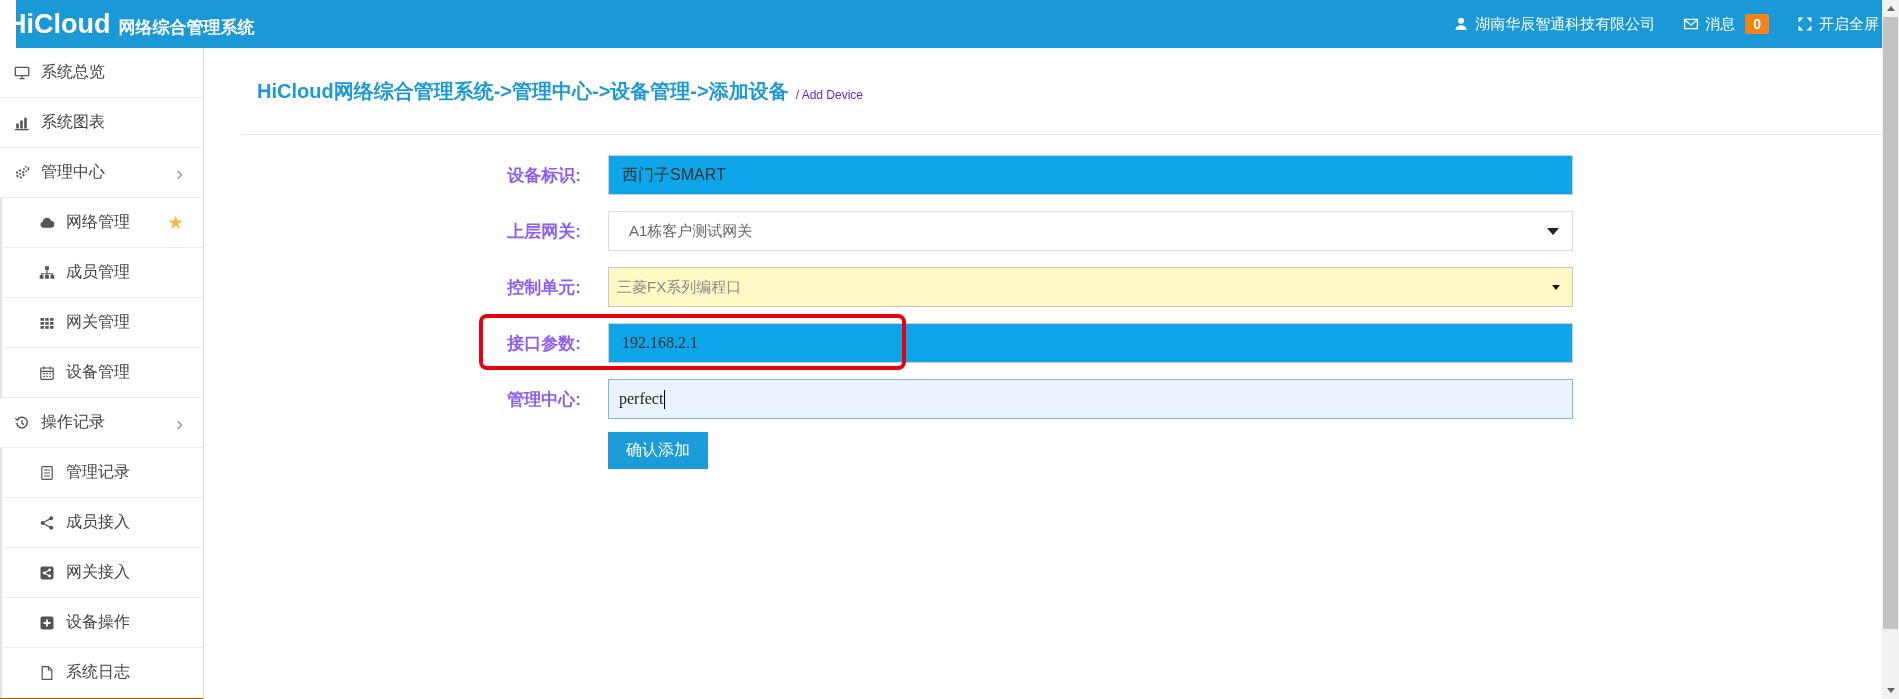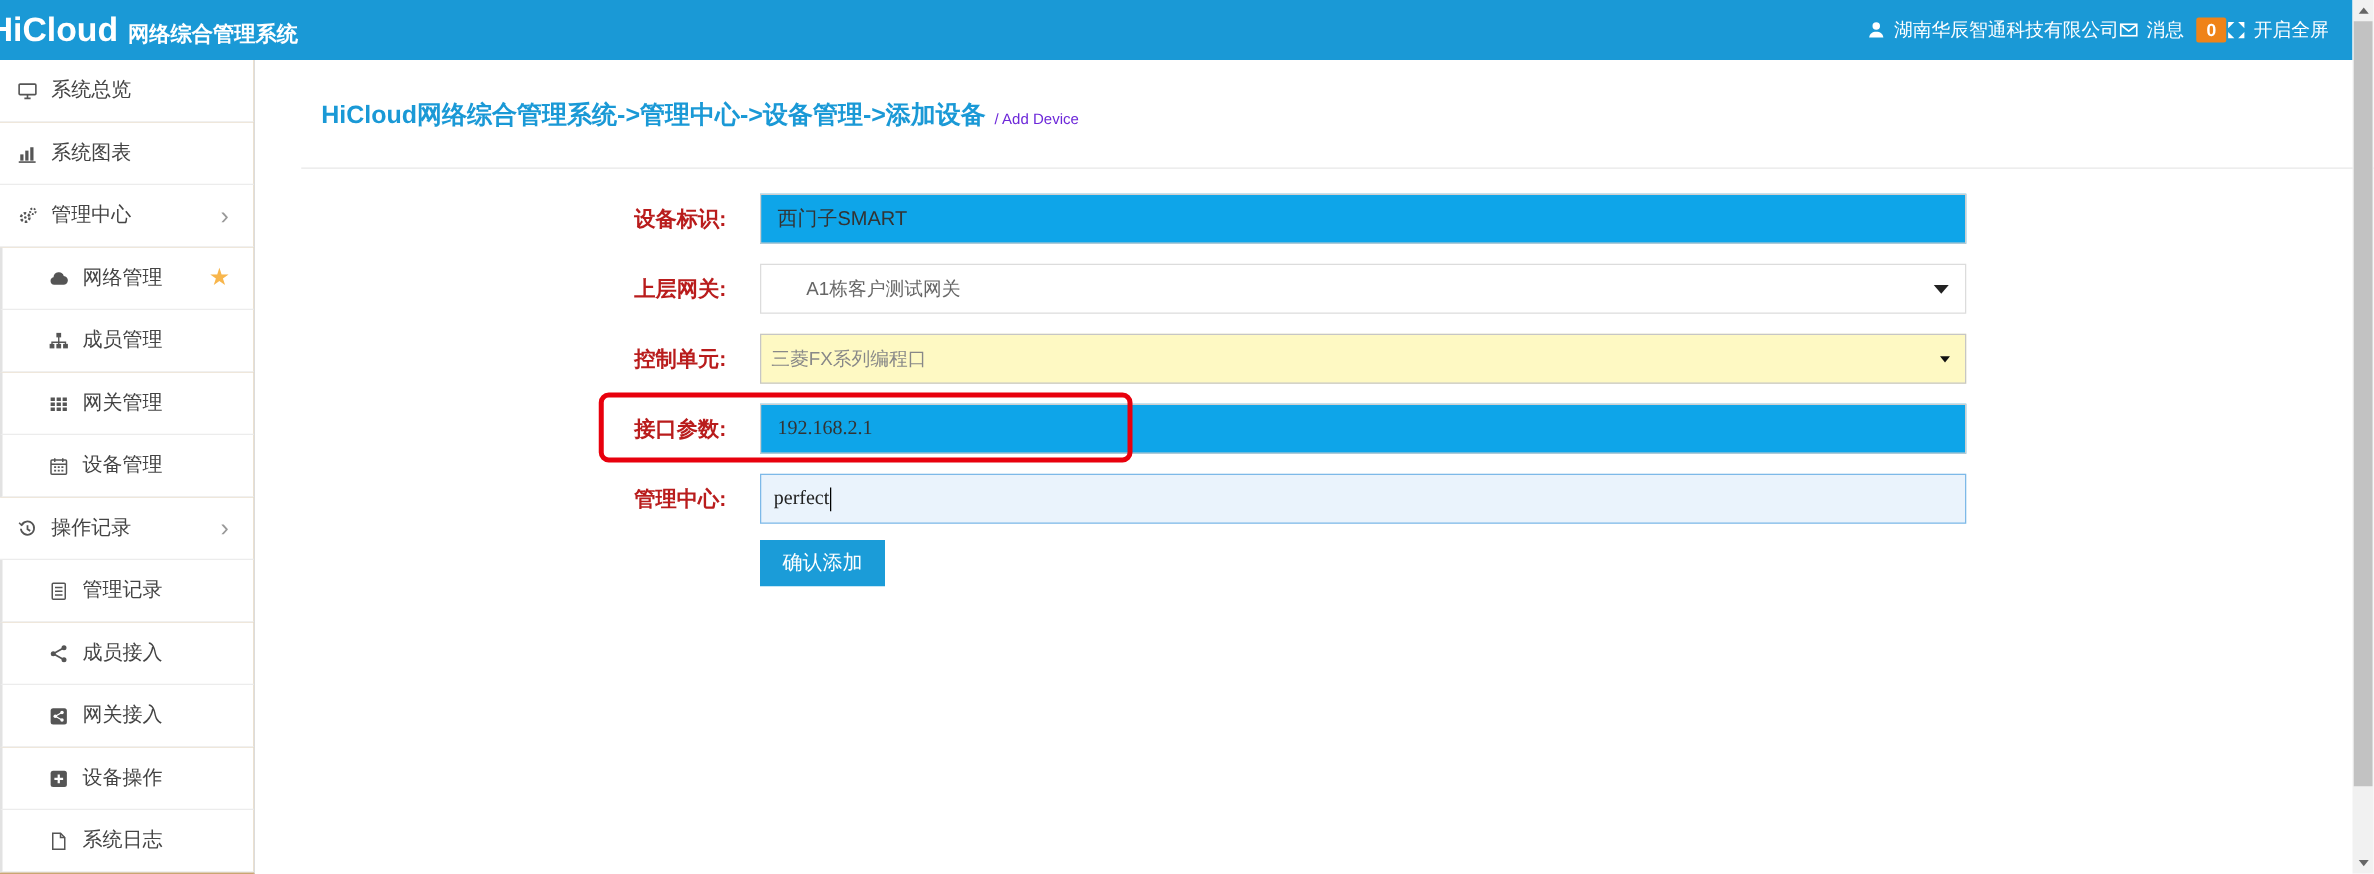--- a/index.html
+++ b/index.html
@@ -9,28 +9,28 @@
     --red:#e8000d;
   }
   *{box-sizing:border-box;}
   html,body{margin:0;padding:0;}
   body{
     width:1899px;height:699px;overflow:hidden;position:relative;
     background:#fff;font-family:"Liberation Sans",sans-serif;
   }
   
   .topbar{
-    position:absolute;left:0;top:0;width:1882px;height:48px;
+    position:absolute;left:16px;top:0;width:1882px;height:48px;
     background:var(--blue);color:#fff;display:flex;align-items:center;
     justify-content:space-between;padding-right:19px;overflow:hidden;
   }
   .logo{margin-left:-9px;white-space:nowrap;display:flex;align-items:baseline;}
   .logo-brand{font-size:27px;font-weight:bold;letter-spacing:0;}
   .logo-suffix{font-size:17px;font-weight:600;margin-left:8px;}
-  .topbar-right{display:flex;align-items:center;font-size:15px;white-space:nowrap;}
+  .topbar-right{display:flex;align-items:center;gap:28px;font-size:15px;white-space:nowrap;}
   .tb-item{display:flex;align-items:center;gap:6px;cursor:pointer;}
   .tb-icon{display:inline-flex;width:16px;height:16px;}
   .badge{
     background:var(--badge);color:#fff;font-weight:bold;font-size:14px;
     padding:2px 8px;border-radius:2px;margin-left:4px;
   }
   
   .scrollbar{position:absolute;right:0;top:0;width:17px;height:699px;background:#f1f1f1;z-index:50;}
   .sb-btn{position:absolute;left:0;width:17px;height:17px;display:flex;align-items:center;justify-content:center;}
   .sb-up{top:0;}
@@ -60,27 +60,27 @@
     height:87px;border-bottom:1px solid #e7e7e7;display:flex;align-items:center;padding-left:16px;
   }
   .crumb-path{color:var(--blue);font-weight:bold;font-size:20px;}
   .crumb-suffix{color:#6d28d9;font-size:12px;margin-left:7px;margin-top:7px;}
   
   .form-area{padding-top:20px;}
   .form-row{
     display:flex;align-items:center;margin-left:190px;height:40px;
     margin-bottom:16px;position:relative;width:1382px;
   }
-  .form-label{width:150px;flex-shrink:0;text-align:right;font-weight:bold;font-size:17px;color:#b91c1c;}
+  .form-label{width:150px;flex-shrink:0;text-align:right;font-weight:bold;font-size:17px;color:#8b5cf6;}
   .form-field{
     margin-left:27px;width:965px;height:40px;display:flex;align-items:center;
     font-size:16px;position:relative;
   }
   .input-filled{background:#0ea5e9;border:1px solid #cfcfcf;color:#333;padding-left:13px;}
-  .select-big{background:#fff;border:1px solid #dcdcdc;color:#666;padding-left:36px;font-size:15px;}
+  .select-big{background:#fff;border:1px solid #dcdcdc;color:#666;padding-left:20px;font-size:15px;}
   .select-small{background:#fef9c3;border:1px solid #c6c6c6;color:#888;padding-left:8px;font-size:15px;}
   .input-focused{background:#eaf3fc;border:1px solid #7db9e8;color:#222;padding-left:10px;}
   .serif{font-family:"Liberation Serif",serif;font-size:16px;}
   .caret-big{position:absolute;right:13px;top:50%;margin-top:-3px;width:0;height:0;
     border-left:6px solid transparent;border-right:6px solid transparent;border-top:7px solid #222;}
   .caret-small{position:absolute;right:12px;top:50%;margin-top:-2px;width:0;height:0;
     border-left:4px solid transparent;border-right:4px solid transparent;border-top:5px solid #111;}
   .caret-bar{display:inline-block;width:1px;height:19px;background:#000;margin-left:1px;}
   .red-annotation{
     position:absolute;left:48px;top:-9px;width:427px;height:56px;

